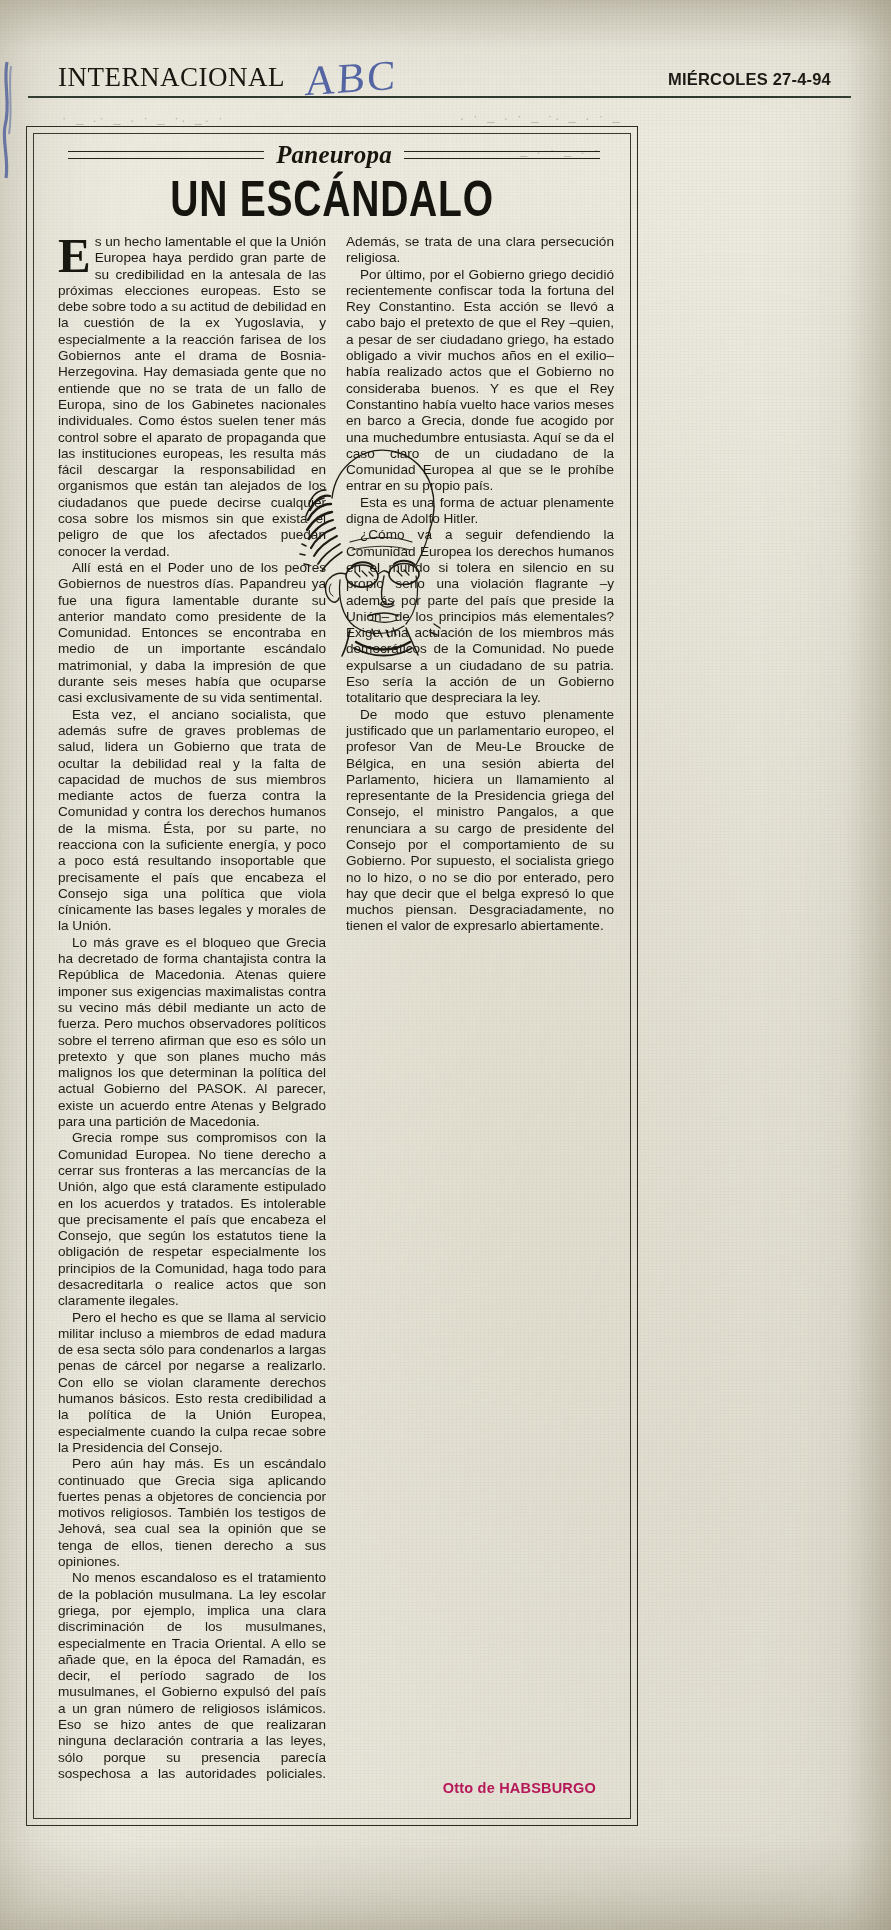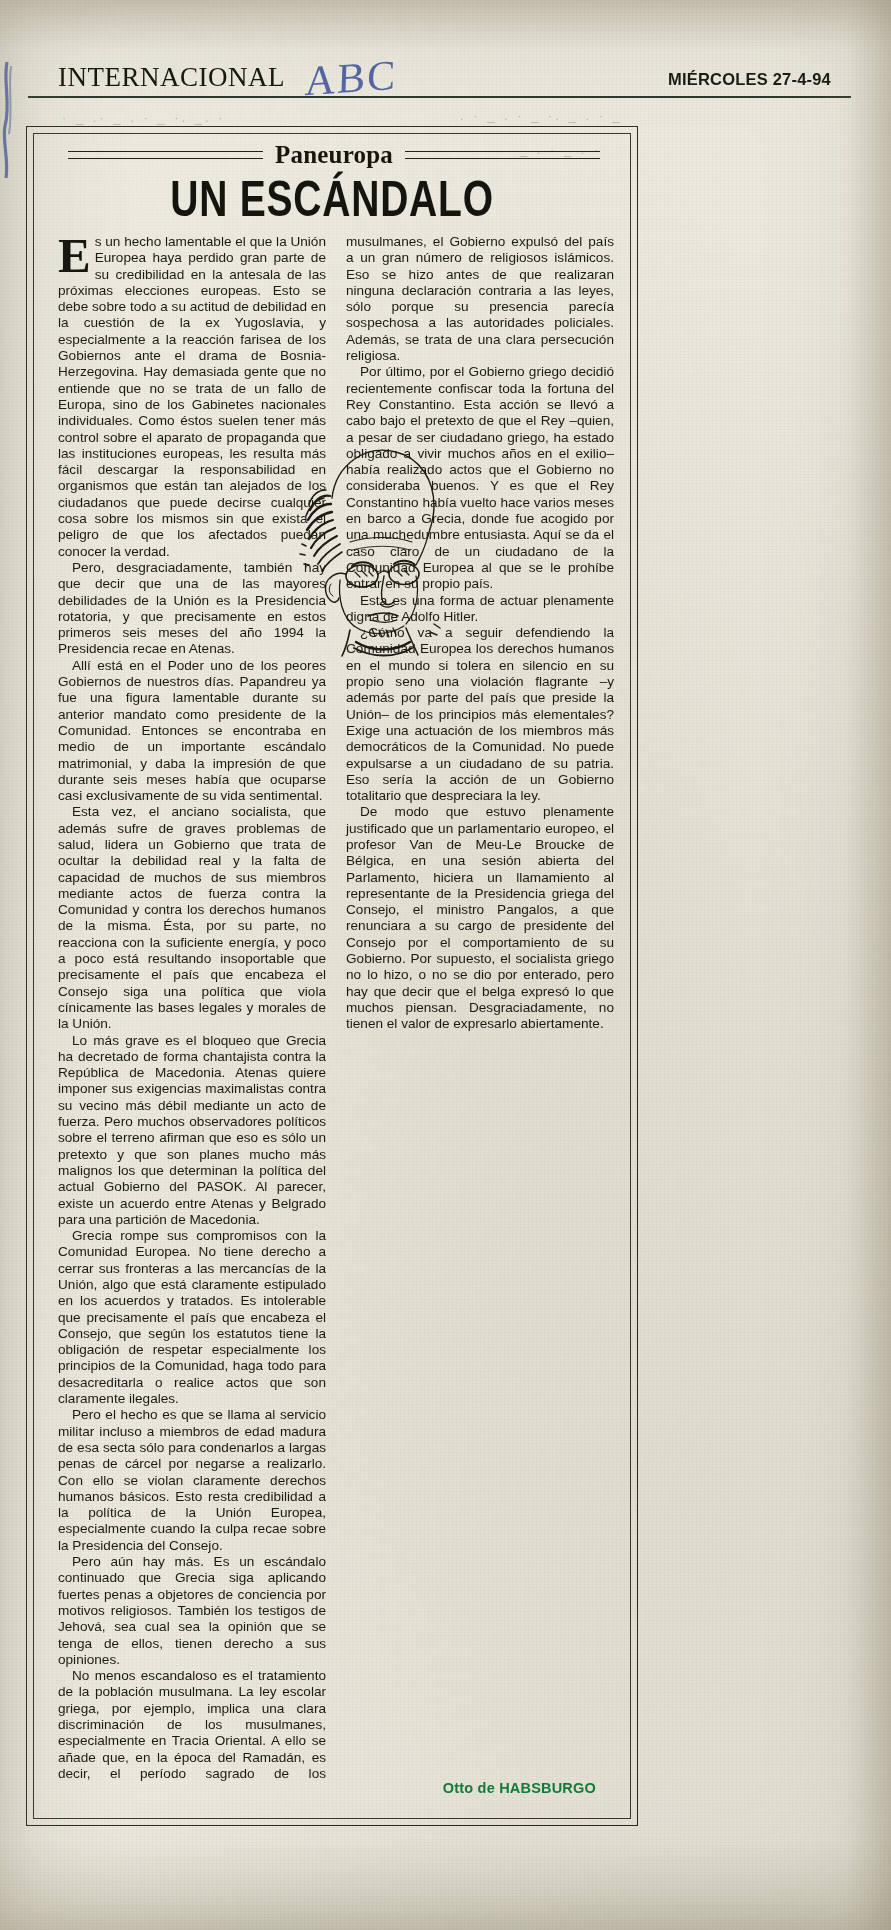--- a/index.html
+++ b/index.html
@@ -126,20 +126,21 @@
   
   .kicker-wrap {
     position: absolute;
     left: 34px;
     right: 30px;
     top: 6px;
     height: 30px;
     display: flex;
     align-items: center;
     gap: 10px;
+    font-style: italic;
   }
   .kicker-rule {
     flex: 1 1 auto;
     height: 6px;
     border-top: 1.5px solid #232118;
     border-bottom: 1.5px solid #232118;
   }
   .kicker-text {
     font-family: "Liberation Serif", serif;
     font-weight: 700;
@@ -208,21 +209,21 @@
     pointer-events: none;
   }
 
   
   .signature {
     position: absolute;
     right: 34px;
     bottom: 22px;
     font-size: 14.5px;
     font-weight: 700;
-    color: #15803d;
+    color: #be185d;
     letter-spacing: .2px;
     margin-left: 6px;
   }
 
   
   .edge-smudge {
     position: absolute;
     right: 0; top: 0; bottom: 0;
     width: 46px;
     background: linear-gradient(to right, rgba(160,152,128,0), rgba(150,142,118,.22));
@@ -332,21 +333,20 @@
           <path d="M46 154 C40 158, 40 170, 46 176 C50 180, 54 178, 55 174" stroke-width="1.4"></path>
           <path d="M47 160 C44 164, 45 170, 49 172" stroke-width="1"></path>
 
           <path d="M18 120 L22 122 M16 130 L21 131 M20 140 L25 141" stroke-width="1.6"></path>
           <path d="M150 200 L156 204 M146 208 L153 211" stroke-width="1.4"></path>
         </g>
       </svg>
 
       <div class="body-area">
         <p class="first"><span class="dropcap">E</span><span>s un hecho lamentable el que la Unión Europea haya perdido gran parte de su credibilidad en la antesala de las próximas elecciones europeas. Esto se debe sobre todo a su actitud de debilidad en la cuestión de la ex Yugoslavia, y especialmente a la reacción farisea de los Gobiernos ante el drama de Bosnia-Herzegovina. Hay demasiada gente que no entiende que no se trata de un fallo de Europa, sino de los Gabinetes nacionales individuales. Como éstos suelen tener más control sobre el aparato de propaganda que las instituciones europeas, les resulta más fácil descargar la responsabilidad en organismos que están tan alejados de los ciudadanos que puede decirse cualquier cosa sobre los mismos sin que exista el peligro de que los afectados puedan conocer la verdad.</span></p>
-        <p><span>Pero, desgraciadamente, también hay que decir que una de las mayores debilidades de la Unión es la Presidencia rotatoria, y que precisamente en estos primeros seis meses del año 1994 la Presidencia recae en Atenas.</span></p>
         <p><span>Allí está en el Poder uno de los peores Gobiernos de nuestros días. Papandreu ya fue una figura lamentable durante su anterior mandato como presidente de la Comunidad. Entonces se encontraba en medio de un importante escándalo matrimonial, y daba la impresión de que durante seis meses había que ocuparse casi exclusivamente de su vida sentimental.</span></p>
         <p><span>Esta vez, el anciano socialista, que además sufre de graves problemas de salud, lidera un Gobierno que trata de ocultar la debilidad real y la falta de capacidad de muchos de sus miembros mediante actos de fuerza contra la Comunidad y contra los derechos humanos de la misma. Ésta, por su parte, no reacciona con la suficiente energía, y poco a poco está resultando insoportable que precisamente el país que encabeza el Consejo siga una política que viola cínicamente las bases legales y morales de la Unión.</span></p>
         <p><span>Lo más grave es el bloqueo que Grecia ha decretado de forma chantajista contra la República de Macedonia. Atenas quiere imponer sus exigencias maximalistas contra su vecino más débil mediante un acto de fuerza. Pero muchos observadores políticos sobre el terreno afirman que eso es sólo un pretexto y que son planes mucho más malignos los que determinan la política del actual Gobierno del PASOK. Al parecer, existe un acuerdo entre Atenas y Belgrado para una partición de Macedonia.</span></p>
         <p><span>Grecia rompe sus compromisos con la Comunidad Europea. No tiene derecho a cerrar sus fronteras a las mercancías de la Unión, algo que está claramente estipulado en los acuerdos y tratados. Es intolerable que precisamente el país que encabeza el Consejo, que según los estatutos tiene la obligación de respetar especialmente los principios de la Comunidad, haga todo para desacreditarla o realice actos que son claramente ilegales.</span></p>
         <p><span>Pero el hecho es que se llama al servicio militar incluso a miembros de edad madura de esa secta sólo para condenarlos a largas penas de cárcel por negarse a realizarlo. Con ello se violan claramente derechos humanos básicos. Esto resta credibilidad a la política de la Unión Europea, especialmente cuando la culpa recae sobre la Presidencia del Consejo.</span></p>
         <p><span>Pero aún hay más. Es un escándalo continuado que Grecia siga aplicando fuertes penas a objetores de conciencia por motivos religiosos. También los testigos de Jehová, sea cual sea la opinión que se tenga de ellos, tienen derecho a sus opiniones.</span></p>
         <p><span>No menos escandaloso es el tratamiento de la población musulmana. La ley escolar griega, por ejemplo, implica una clara discriminación de los musulmanes, especialmente en Tracia Oriental. A ello se añade que, en la época del Ramadán, es decir, el período sagrado de los musulmanes, el Gobierno expulsó del país a un gran número de religiosos islámicos. Eso se hizo antes de que realizaran ninguna declaración contraria a las leyes, sólo porque su presencia parecía sospechosa a las autoridades policiales. Además, se trata de una clara persecución religiosa.</span></p>
         <p><span>Por último, por el Gobierno griego decidió recientemente confiscar toda la fortuna del Rey Constantino. Esta acción se llevó a cabo bajo el pretexto de que el Rey –quien, a pesar de ser ciudadano griego, ha estado obligado a vivir muchos años en el exilio– había realizado actos que el Gobierno no consideraba buenos. Y es que el Rey Constantino había vuelto hace varios meses en barco a Grecia, donde fue acogido por una muchedumbre entusiasta. Aquí se da el caso claro de un ciudadano de la Comunidad Europea al que se le prohíbe entrar en su propio país.</span></p>
         <p><span>Esta es una forma de actuar plenamente digna de Adolfo Hitler.</span></p>
         <p><span>¿Cómo va a seguir defendiendo la Comunidad Europea los derechos humanos en el mundo si tolera en silencio en su propio seno una violación flagrante –y además por parte del país que preside la Unión– de los principios más elementales? Exige una actuación de los miembros más democráticos de la Comunidad. No puede expulsarse a un ciudadano de su patria. Eso sería la acción de un Gobierno totalitario que despreciara la ley.</span></p>

